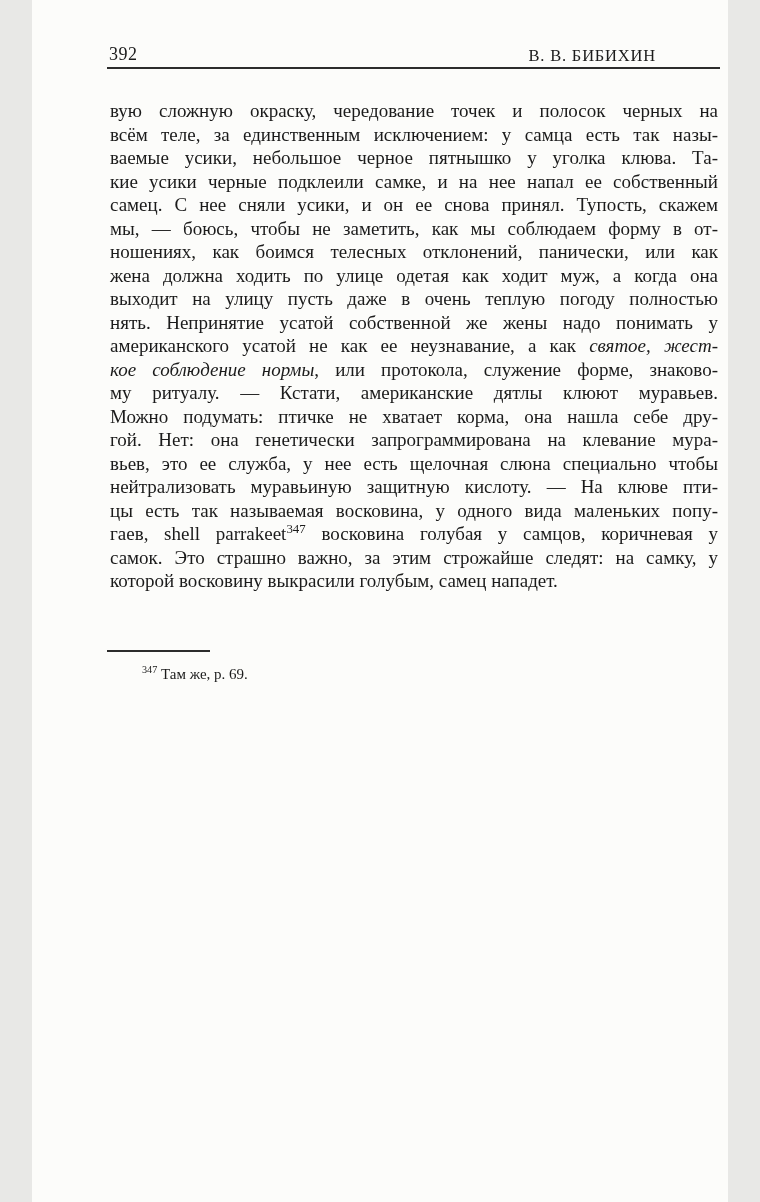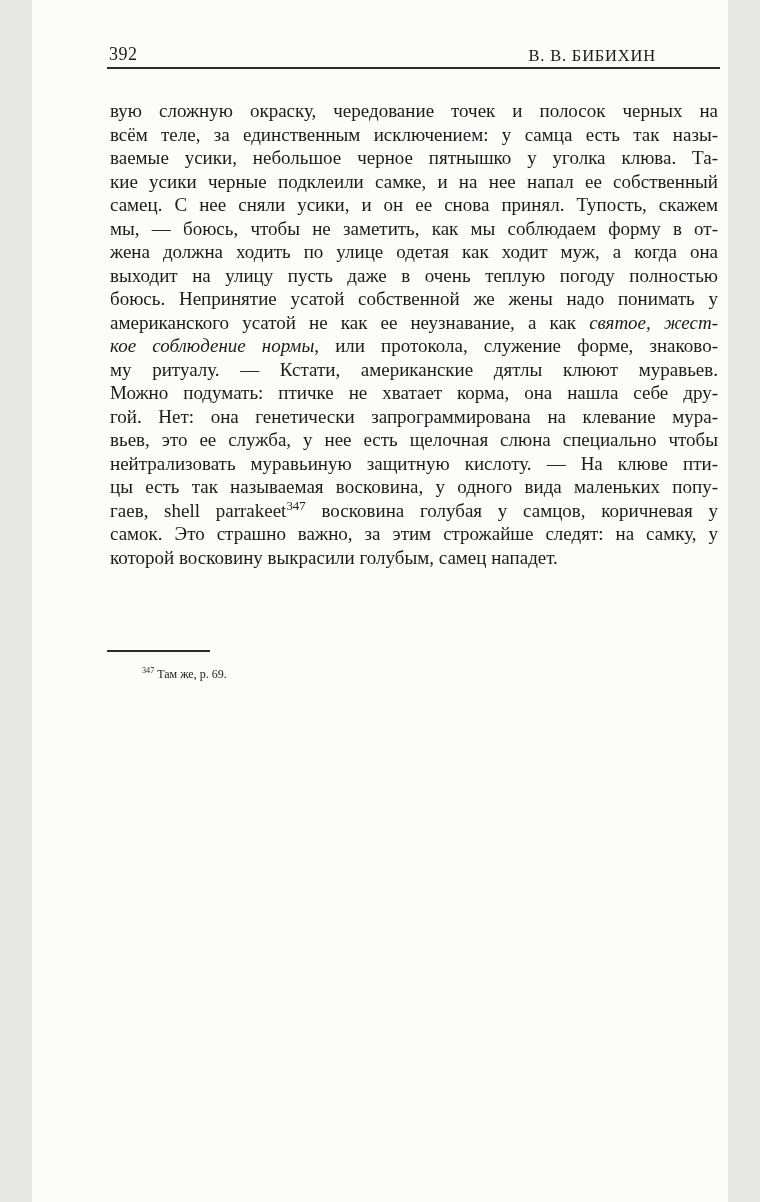--- a/index.html
+++ b/index.html
@@ -82,21 +82,21 @@
     left: 75px;
     width: 103px;
     height: 2px;
     background: #2c2c2c;
   }
   .footnote {
     position: absolute;
     top: 663px;
     left: 78px;
     width: 608px;
-    font-size: 12px;
+    font-size: 15px;
     line-height: 22px;
     text-indent: 32px;
   }
 </style>
 </head>
 <body>
 
 <div class="page">
 
   <div class="running-head">
@@ -106,23 +106,24 @@
 
   <div class="header-rule"></div>
 
   <div class="text-block" id="text-lines">
       <div class="line"><span>вую сложную окраску, чередование точек и полосок черных на</span></div>
       <div class="line"><span>всём теле, за единственным исключением: у самца есть так назы-</span></div>
       <div class="line"><span>ваемые усики, небольшое черное пятнышко у уголка клюва. Та-</span></div>
       <div class="line"><span>кие усики черные подклеили самке, и на нее напал ее собственный</span></div>
       <div class="line"><span>самец. С нее сняли усики, и он ее снова принял. Тупость, скажем</span></div>
       <div class="line"><span>мы, — боюсь, чтобы не заметить, как мы соблюдаем форму в от-</span></div>
+      <div class="line"><span>ношениях, как боимся телесных отклонений, панически, или как</span></div>
       <div class="line"><span>жена должна ходить по улице одетая как ходит муж, а когда она</span></div>
       <div class="line"><span>выходит на улицу пусть даже в очень теплую погоду полностью</span></div>
-      <div class="line"><span>боюсь. Непринятие усатой собственной же жены надо понимать у</span></div>
+      <div class="line"><span>нять. Непринятие усатой собственной же жены надо понимать у</span></div>
       <div class="line"><span>американского усатой не как ее неузнавание, а как </span><span class="seg-italic">святое, жест-</span></div>
       <div class="line"><span class="seg-italic">кое соблюдение нормы</span><span>, или протокола, служение форме, знаково-</span></div>
       <div class="line"><span>му ритуалу. — Кстати, американские дятлы клюют муравьев.</span></div>
       <div class="line"><span>Можно подумать: птичке не хватает корма, она нашла себе дру-</span></div>
       <div class="line"><span>гой. Нет: она генетически запрограммирована на клевание мура-</span></div>
       <div class="line"><span>вьев, это ее служба, у нее есть щелочная слюна специально чтобы</span></div>
       <div class="line"><span>нейтрализовать муравьиную защитную кислоту. — На клюве пти-</span></div>
       <div class="line"><span>цы есть так называемая восковина, у одного вида маленьких попу-</span></div>
       <div class="line"><span>гаев, shell parrakeet</span><sup>347</sup><span> восковина голубая у самцов, коричневая у</span></div>
       <div class="line"><span>самок. Это страшно важно, за этим строжайше следят: на самку, у</span></div>

